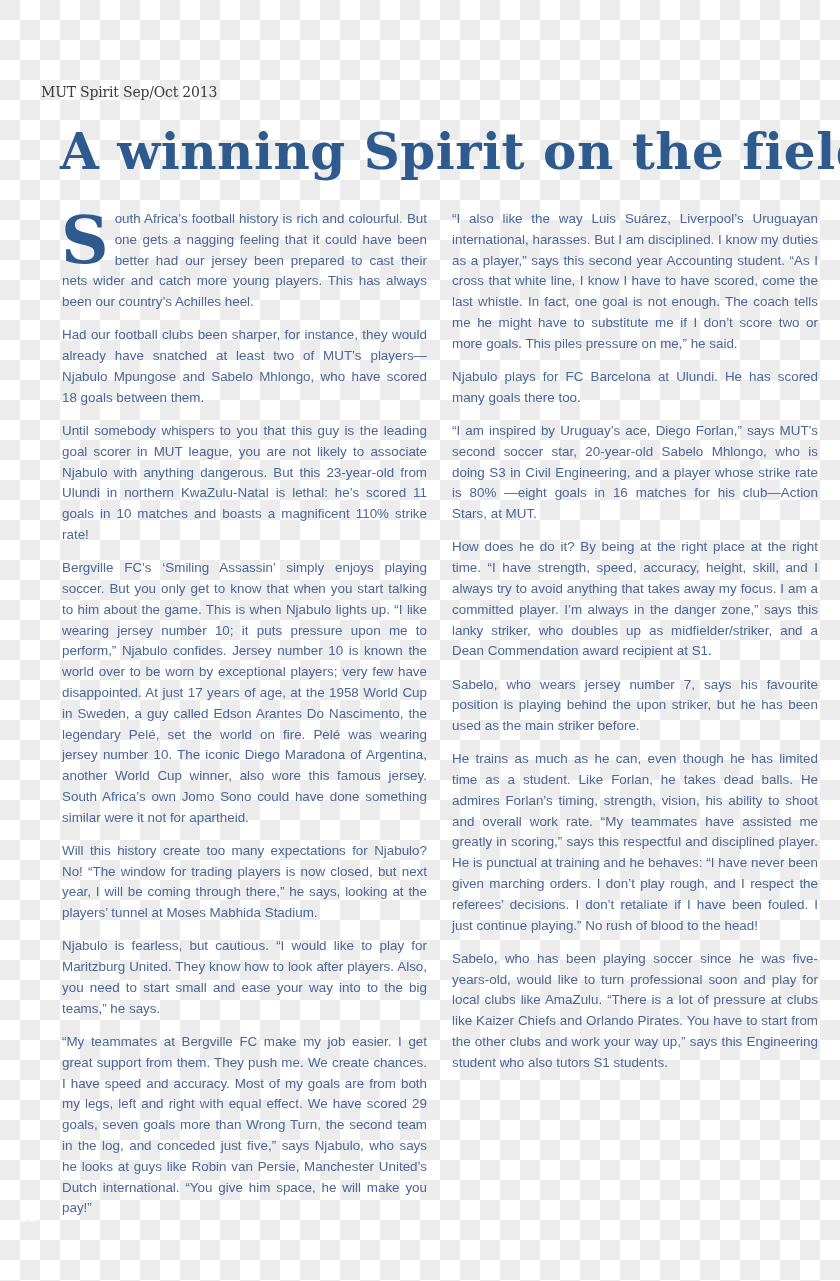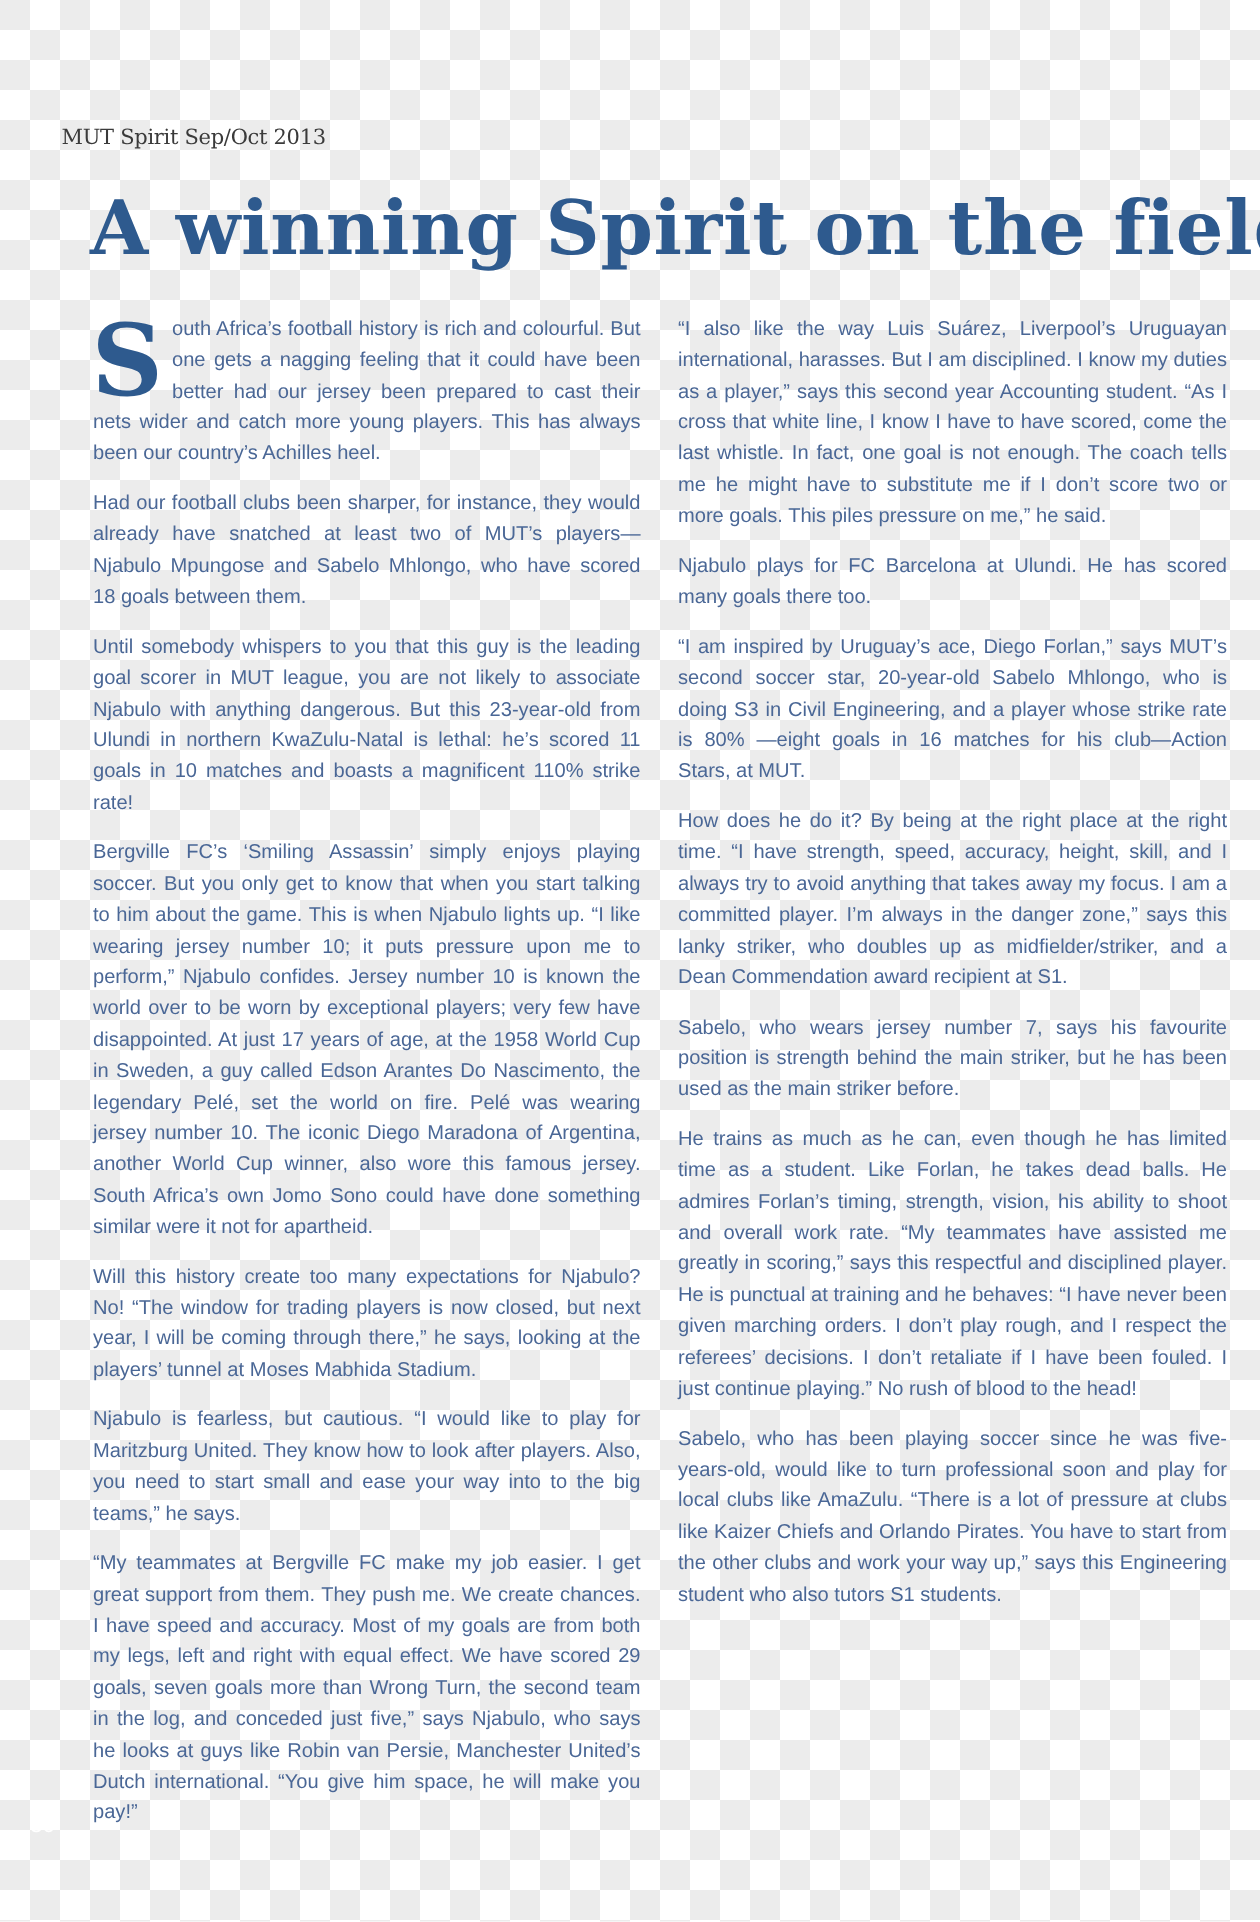--- a/index.html
+++ b/index.html
@@ -89,18 +89,18 @@
   <p>Will this history create too many expectations for Njabulo? No! “The window for trading players is now closed, but next year, I will be coming through there,” he says, looking at the players’ tunnel at Moses Mabhida Stadium.</p>
   <p>Njabulo is fearless, but cautious. “I would like to play for Maritzburg United. They know how to look after players. Also, you need to start small and ease your way into to the big teams,” he says.</p>
   <p>“My teammates at Bergville FC make my job easier. I get great support from them. They push me. We create chances. I have speed and accuracy. Most of my goals are from both my legs, left and right with equal effect.  We have scored 29 goals, seven goals more than Wrong Turn, the second team in the log, and conceded just five,” says Njabulo, who says he looks at guys like Robin van Persie, Manchester United’s Dutch international. “You give him space, he will make you pay!”</p>
 </div>
 
 <div class="col right">
   <p>“I also like the way Luis Suárez, Liverpool’s Uruguayan international, harasses. But I am disciplined. I know my duties as a player,” says this second year Accounting student. “As I cross that white line, I know I have to have scored, come the last whistle. In fact, one goal is not enough. The coach tells me he might have to substitute me if I don’t score two or more goals. This piles pressure on me,” he said.</p>
   <p>Njabulo plays for FC Barcelona at Ulundi. He has scored many goals there too.</p>
   <p>“I am inspired by Uruguay’s ace, Diego Forlan,” says MUT’s second soccer star, 20-year-old Sabelo Mhlongo, who is doing S3 in Civil Engineering, and a player whose strike rate is 80% —eight goals in 16 matches for his club—Action Stars, at MUT.</p>
   <p>How does he do it? By being at the right place at the right time. “I have strength, speed, accuracy, height, skill, and I always try to avoid anything that takes away my focus. I am a committed player. I’m always in the danger zone,” says this lanky striker, who doubles up as midfielder/striker, and a Dean Commendation award recipient at S1.</p>
-  <p>Sabelo, who wears jersey number 7, says his favourite position is strength behind the main striker, but he has been used as the main striker before.</p>
+  <p>Sabelo, who wears jersey number 7, says his favourite position is playing behind the upon striker, but he has been used as the main striker before.</p>
   <p>He trains as much as he can, even though he has limited time as a student. Like Forlan, he takes dead balls. He admires Forlan’s timing, strength, vision, his ability to shoot and overall work rate.  “My teammates have assisted me greatly in scoring,” says this respectful and disciplined player. He is punctual at training and he behaves:  “I have never been given marching orders.  I don’t play rough, and I respect the referees’ decisions. I don’t retaliate if I have been fouled. I just continue playing.” No rush of blood to the head!</p>
   <p>Sabelo, who has been playing soccer since he was five-years-old, would like to turn professional soon and play for local clubs like AmaZulu. “There is a lot of pressure at clubs like Kaizer Chiefs and Orlando Pirates. You have to start from the other clubs and work your way up,” says this Engineering student who also tutors S1 students.</p>
 </div>
 
 <div class="page-number">30</div>
 
 </body></html>

